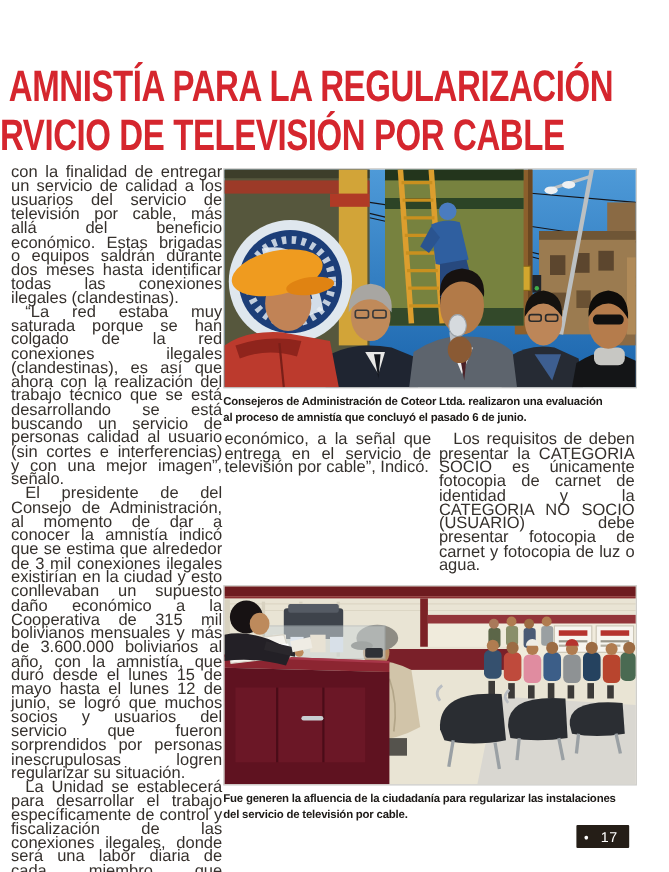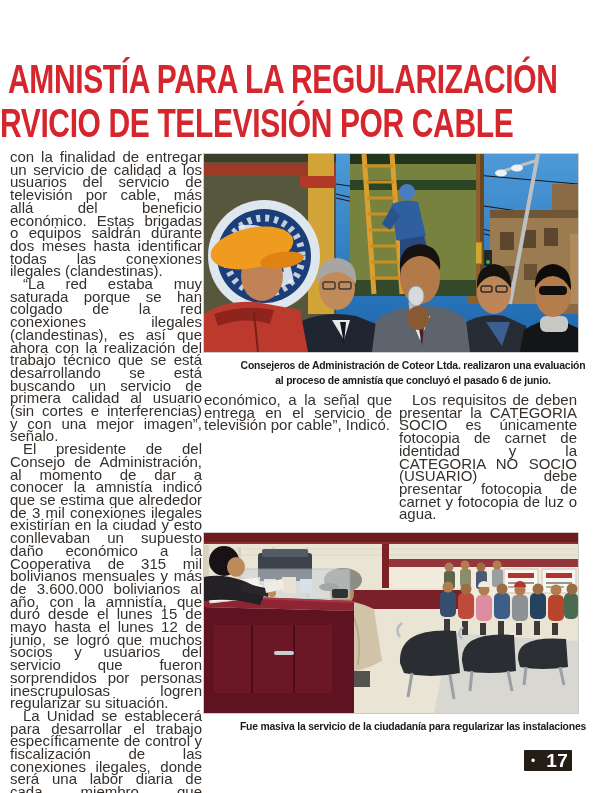--- a/index.html
+++ b/index.html
@@ -23,43 +23,43 @@
   #col-right{left:399px;top:394px;width:178px;}
   .col p{margin:0;}
   .col p.indent{text-indent:13px;}
   
   .photo{position:absolute;border:1px solid #cfcdc8;background:#dfe3e6;}
   #photo1{left:203px;top:153px;width:374px;height:198px;}
   #photo2{left:203px;top:532px;width:374px;height:180px;}
   .photo svg{display:block;width:100%;height:100%;}
   
   .caption{
-    position:absolute;left:218px;width:390px;
-    font-weight:bold;font-size:10.4px;line-height:15px;color:#1d1a17;letter-spacing:-0.2px;text-align:center;
+    position:absolute;left:203px;width:390px;
+    font-weight:bold;font-size:10.4px;line-height:15px;color:#1d1a17;letter-spacing:-0.2px;
   }
   #caption1{top:358px;}
   #caption2{top:719px;}
   .caption div{white-space:nowrap;}
   
   .page-badge{
     position:absolute;left:524px;top:750px;width:48px;height:21px;
     background:#251e17;color:#ffffff;display:flex;align-items:center;border-radius:1px;
   }
   .badge-bullet{font-size:12px;margin-left:7px;line-height:1;}
-  .badge-num{font-size:19px;font-weight:bold;margin-left:11px;letter-spacing:0.5px;}
+  .badge-num{font-size:13px;font-weight:normal;margin-left:11px;letter-spacing:0.5px;}
 </style>
 </head>
 <body>
 
 <div class="headline-line" id="hl1">AMNISTÍA PARA LA REGULARIZACIÓN</div>
 <div class="headline-line" id="hl2">RVICIO DE TELEVISIÓN POR CABLE</div>
 
 <div class="col" id="col-left">
   <p>con la finalidad de entregar un servicio de calidad a los usuarios del servicio de televisión por cable, más allá del beneficio económico. Estas brigadas o equipos saldrán durante dos meses hasta identificar todas las conexiones ilegales (clandestinas).</p>
-  <p class="indent">“La red estaba muy saturada porque se han colgado de la red conexiones ilegales (clandestinas), es así que ahora con la realización del trabajo técnico que se está desarrollando se está buscando un servicio de primera calidad al usuario (sin cortes e interferencias) y con una mejor imagen”, señalo.</p>
+  <p class="indent">“La red estaba muy saturada porque se han colgado de la red conexiones ilegales (clandestinas), es así que ahora con la realización del trabajo técnico que se está desarrollando se está buscando un servicio de personas calidad al usuario (sin cortes e interferencias) y con una mejor imagen”, señalo.</p>
   <p class="indent">El presidente de del Consejo de Administración, al momento de dar a conocer la amnistía indicó que se estima que alrededor de 3 mil conexiones ilegales existirían en la ciudad y esto conllevaban un supuesto daño económico a la Cooperativa de 315 mil bolivianos mensuales y más de 3.600.000 bolivianos al año, con la amnistía, que duró desde el lunes 15 de mayo hasta el lunes 12 de junio, se logró que muchos socios y usuarios del servicio que fueron sorprendidos por personas inescrupulosas logren regularizar su situación.</p>
   <p class="indent">La Unidad se establecerá para desarrollar el trabajo específicamente de control y fiscalización de las conexiones ilegales, donde será una labor diaria de cada miembro que conformará dentro de ella, evitando y denunciando posible instalaciones clandestinas hacia adelante.</p>
   <p class="indent">UNIDAD DE SEGUIMIENTO CONTROL EVALUACIÓN Y FISCALIZACIÓN</p>
 </div>
 
 <div class="photo" id="photo1">
   <svg viewBox="0 0 374 198" preserveAspectRatio="none">
     <defs>
       <linearGradient id="sky" x1="0" y1="0" x2="0" y2="1">
         <stop offset="0" stop-color="#4e9ad8"></stop>
@@ -342,19 +342,20 @@
       <ellipse cx="32" cy="34" rx="9" ry="10" fill="#bd8a5c"></ellipse>
       <path d="M0 44 Q18 40 40 48 L62 58 L56 72 Q26 64 0 68 Z" fill="#232026"></path>
       <path d="M38 50 L66 56 L64 64 L36 58 Z" fill="#2a272c"></path>
       <circle cx="68" cy="60" r="4" fill="#bd8a5c"></circle>
       <polygon points="60,50 78,46 80,56 62,60" fill="#efece4"></polygon>
     </g>
   </svg>
 </div>
 
 <div class="caption" id="caption2">
-  <div>Fue masiva la servicio de la ciudadanía para regularizar las instalaciones</div>
+  <div>Fue generen la afluencia de la ciudadanía para regularizar las instalaciones</div>
+  <div>del servicio de televisión por cable.</div>
 </div>
 
 <div class="page-badge">
   <span class="badge-bullet">•</span>
   <span class="badge-num">17</span>
 </div>
 
 </body></html>

